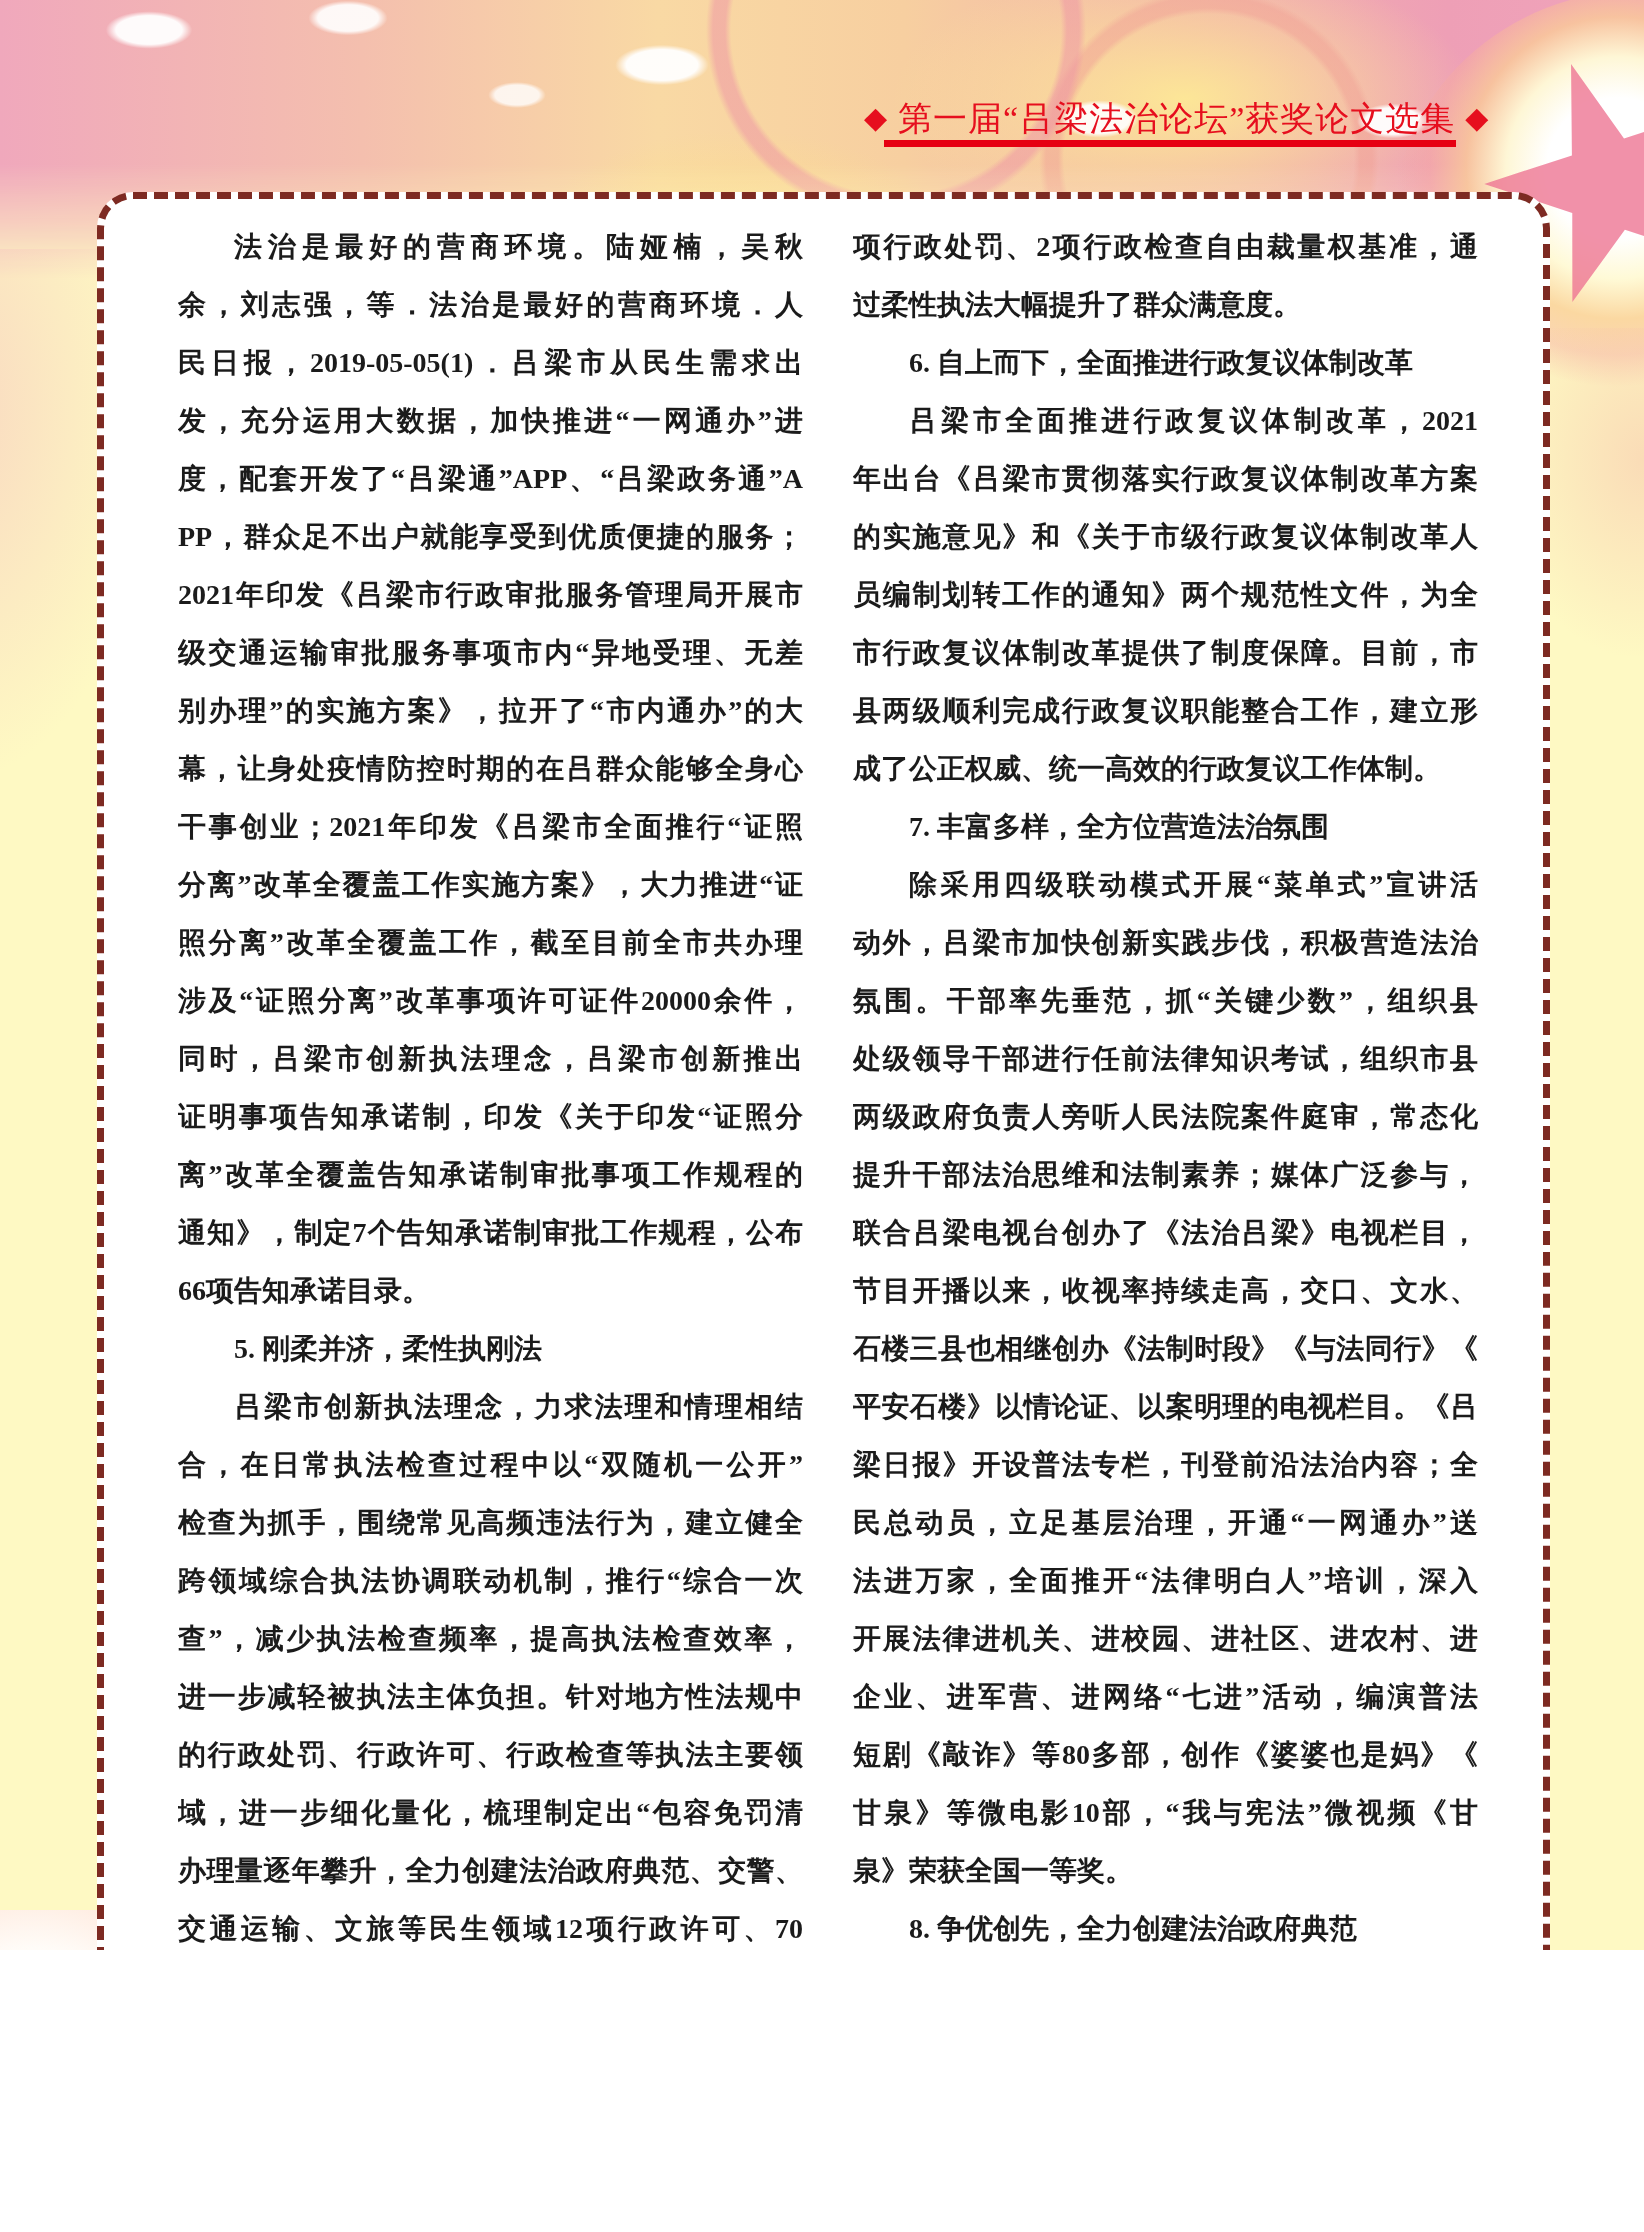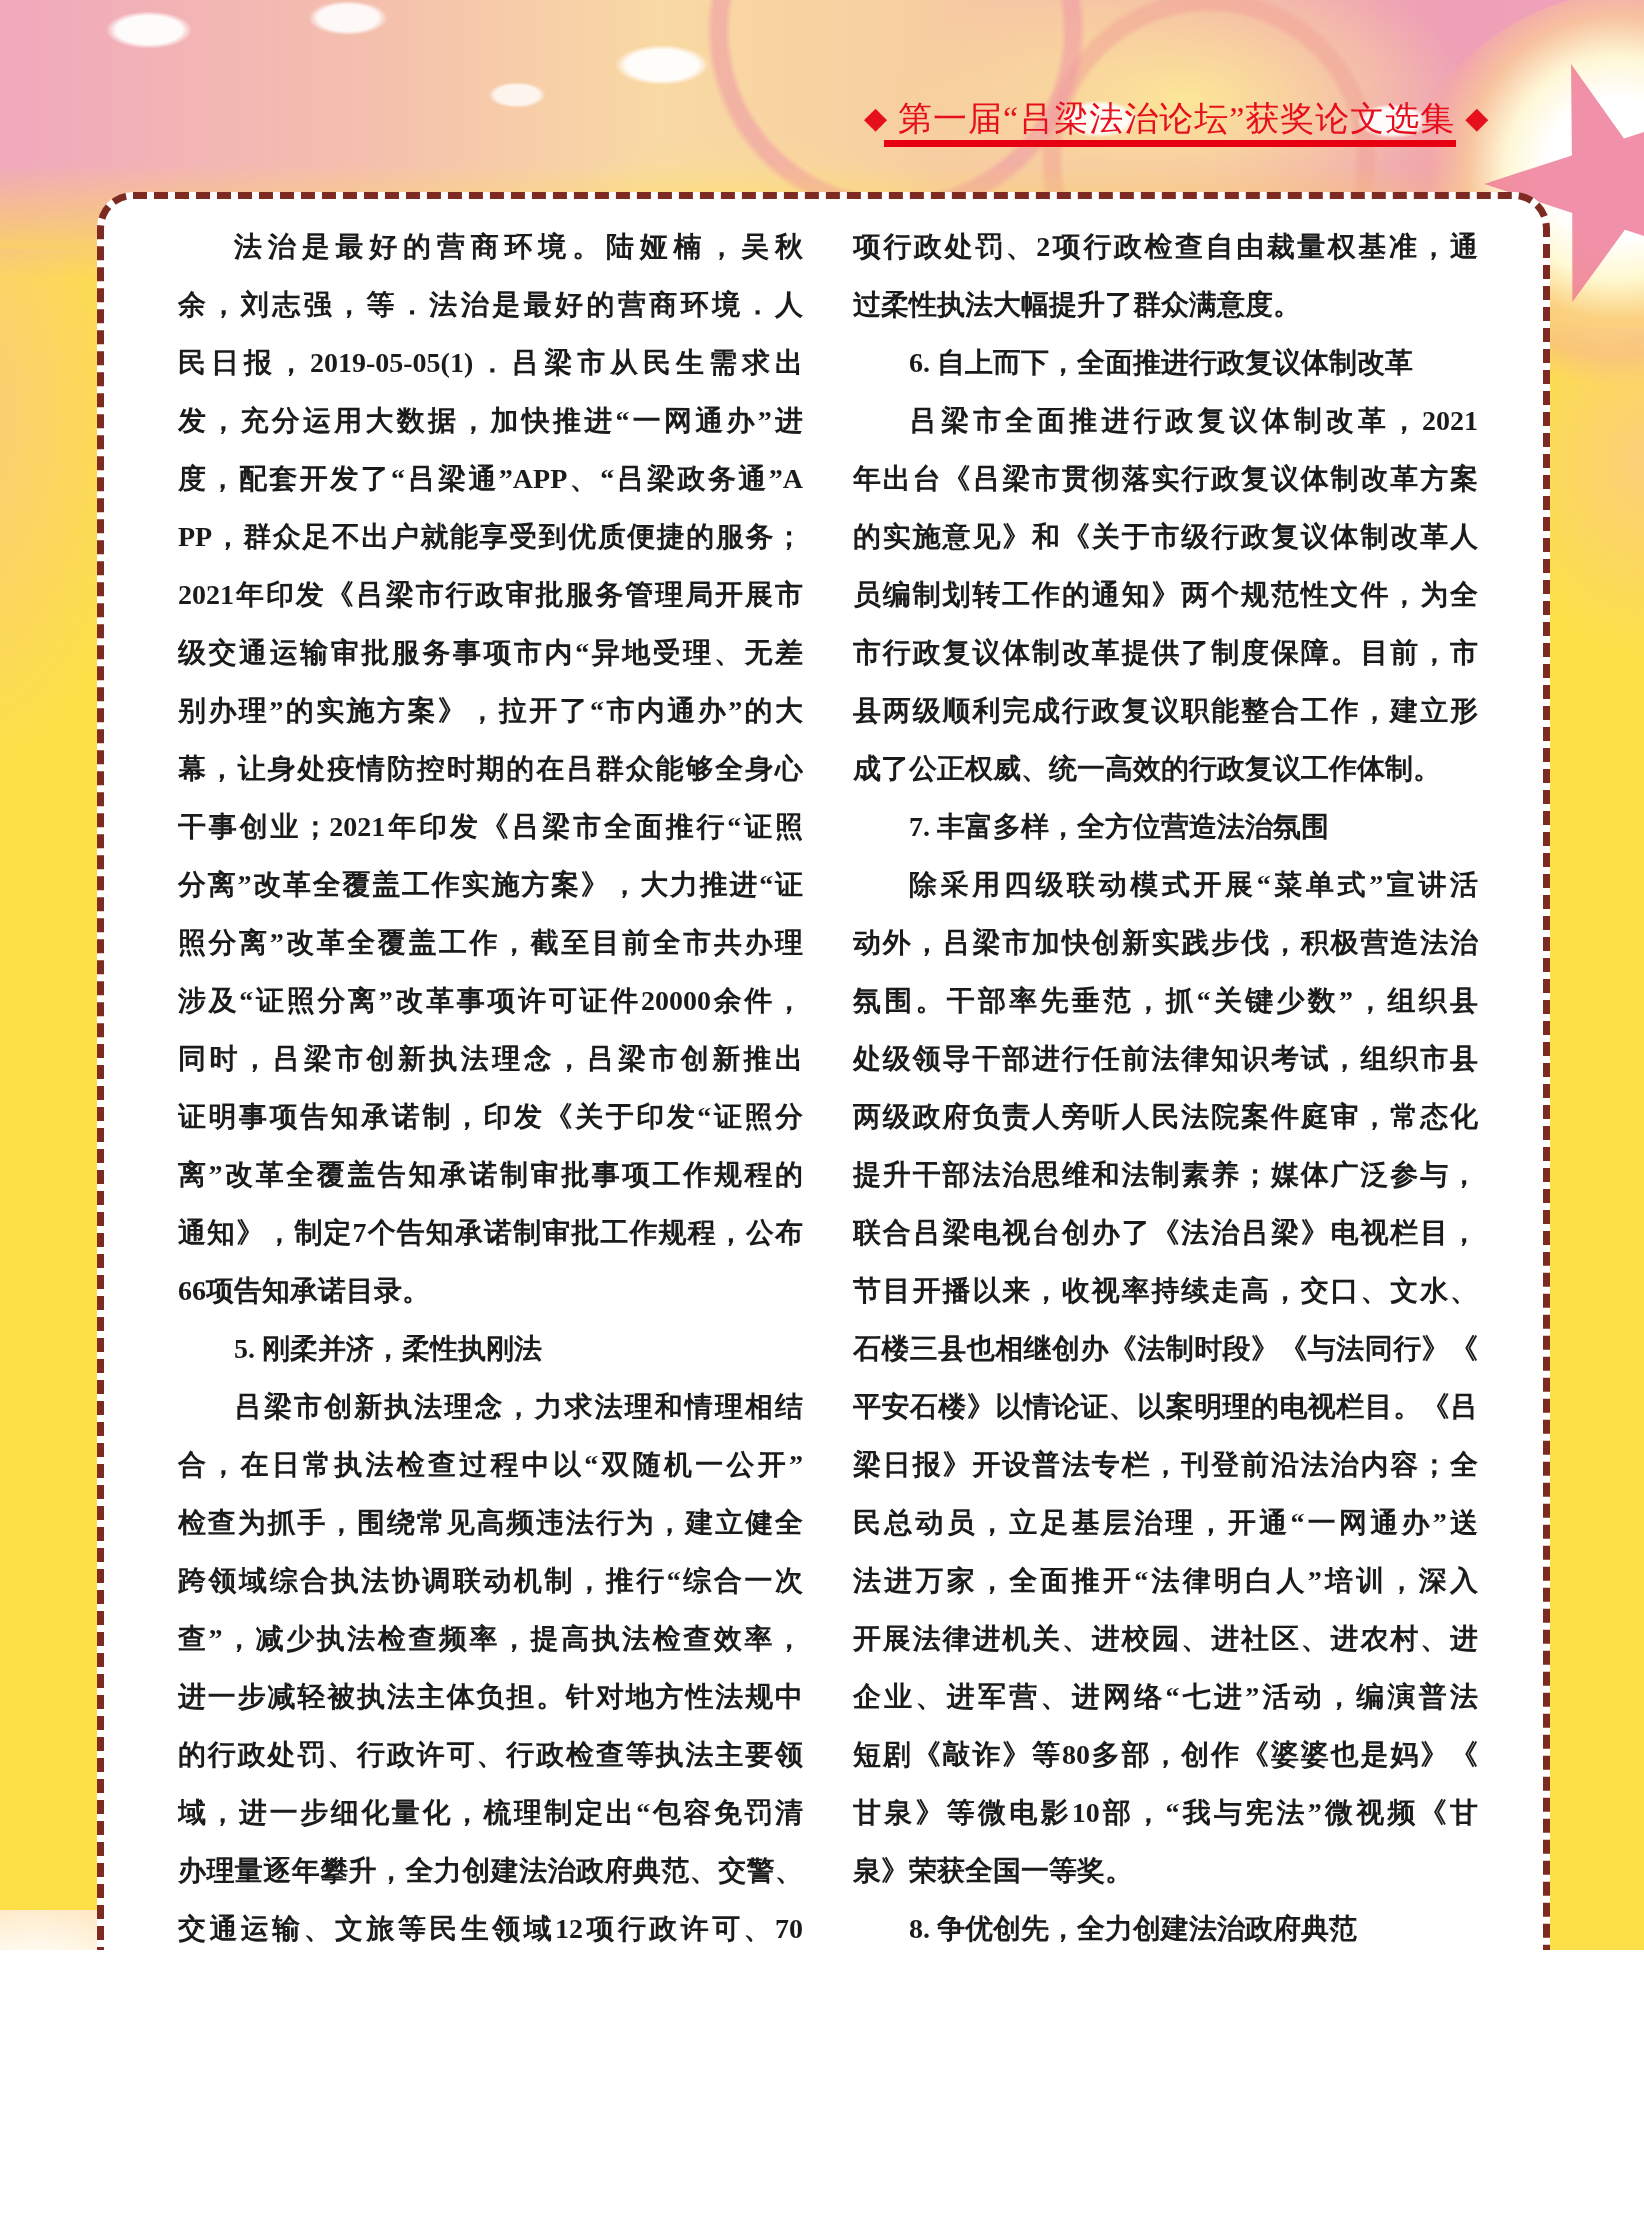--- a/index.html
+++ b/index.html
@@ -1,16 +1,16 @@
 <!DOCTYPE html>
 <html style="--title_red: #e60f1e; --underline_red: #e60012; --border_maroon: #7d2a22; --text_color: #1b1b1b; --ribbon_red: #d8101f; --gold: #f8d283; --gold_light: #fdeec2; --bar_gray: #bdbdc1; --page_num_color: #0f0f0f;"><head>
 <meta charset="utf-8">
 <style>
   html,body{margin:0;padding:0;background:#ffffff;}
-  .page{position:relative;width:1645px;height:1950px;overflow:hidden;background:#fde047;
+  .page{position:relative;width:1645px;height:1950px;overflow:hidden;background:#fef9c3;
         font-family:"Liberation Serif","DejaVu Serif",serif;}
 
   
   .top-band{position:absolute;left:0;top:0;width:1645px;height:284px;z-index:1;
     background-image:
       radial-gradient(ellipse 60px 26px at 149px 30px, rgba(255,255,255,.95) 55%, rgba(255,255,255,0) 72%),
       radial-gradient(ellipse 55px 24px at 348px 18px, rgba(255,255,255,.9) 55%, rgba(255,255,255,0) 72%),
       radial-gradient(ellipse 40px 18px at 517px 95px, rgba(255,255,255,.8) 55%, rgba(255,255,255,0) 72%),
       radial-gradient(ellipse 65px 28px at 662px 65px, rgba(255,255,255,.95) 55%, rgba(255,255,255,0) 72%),
       radial-gradient(ellipse 55px 22px at 179px 249px, rgba(255,255,255,.95) 55%, rgba(255,255,255,0) 72%),

